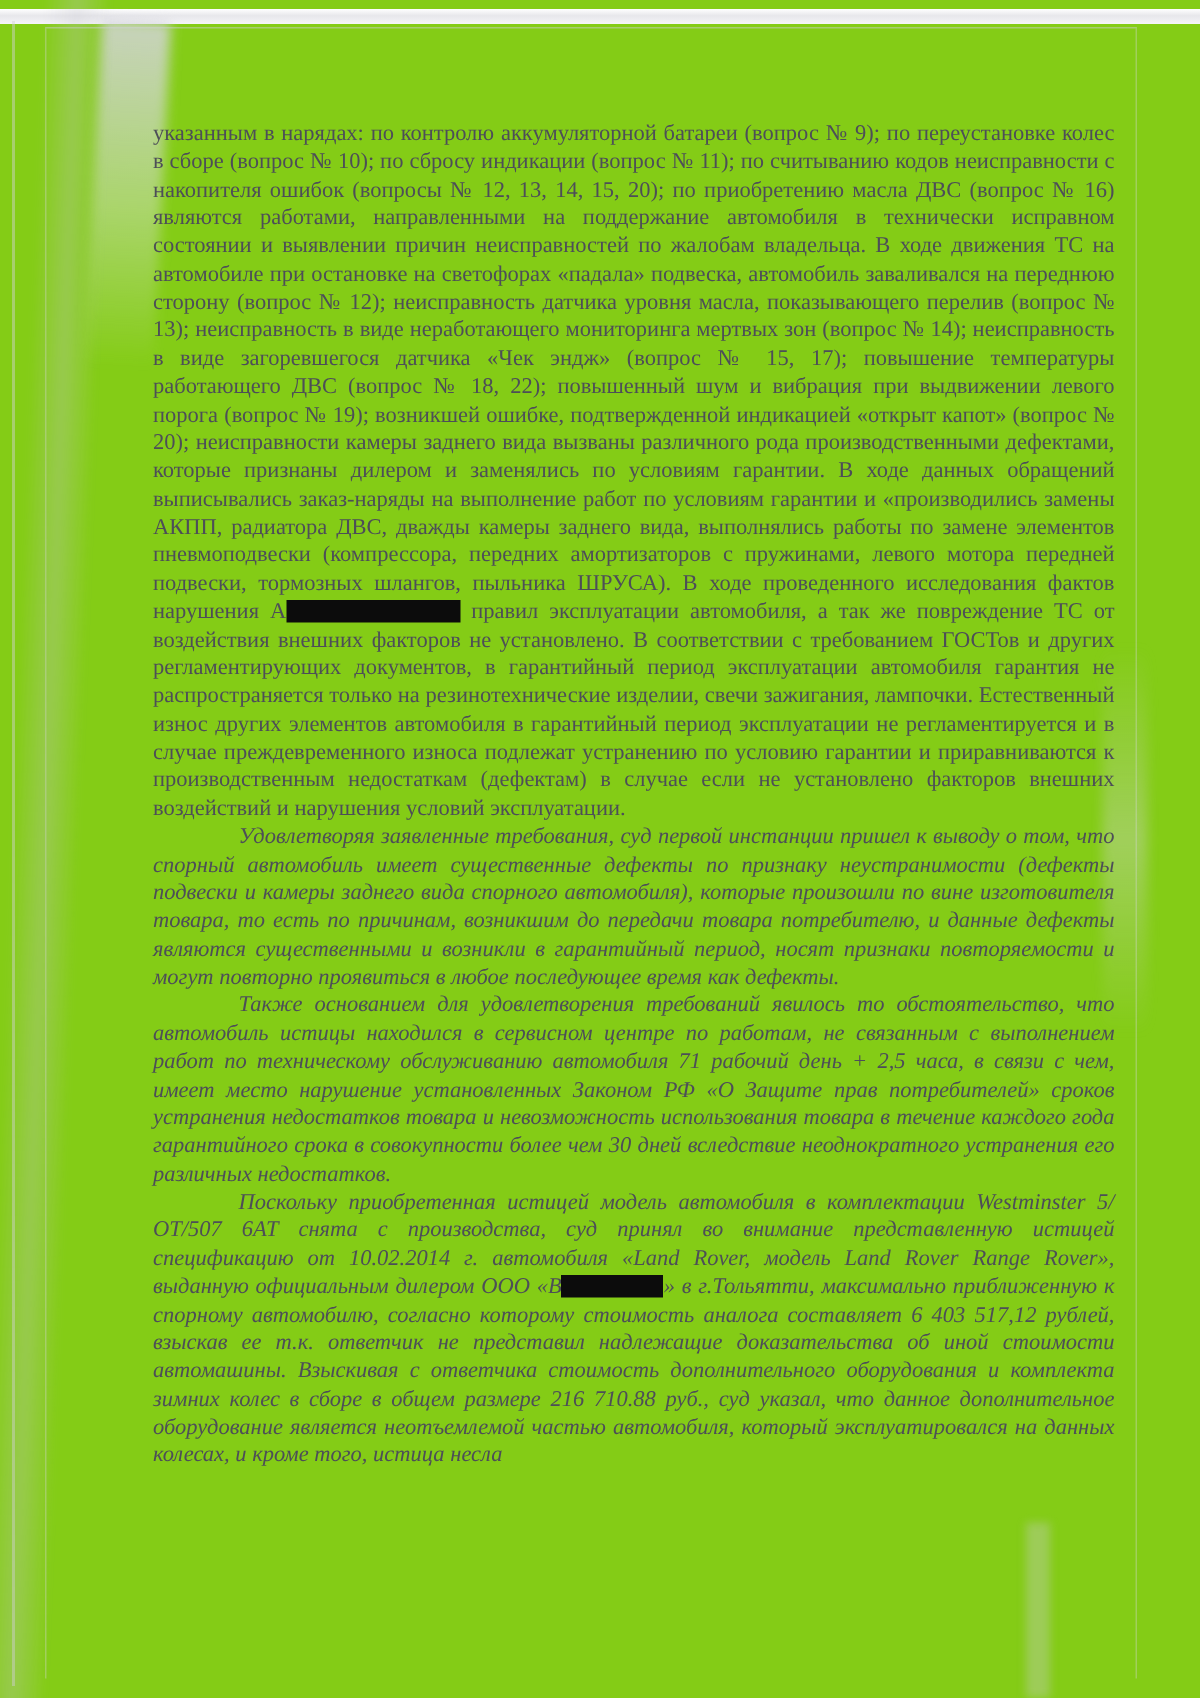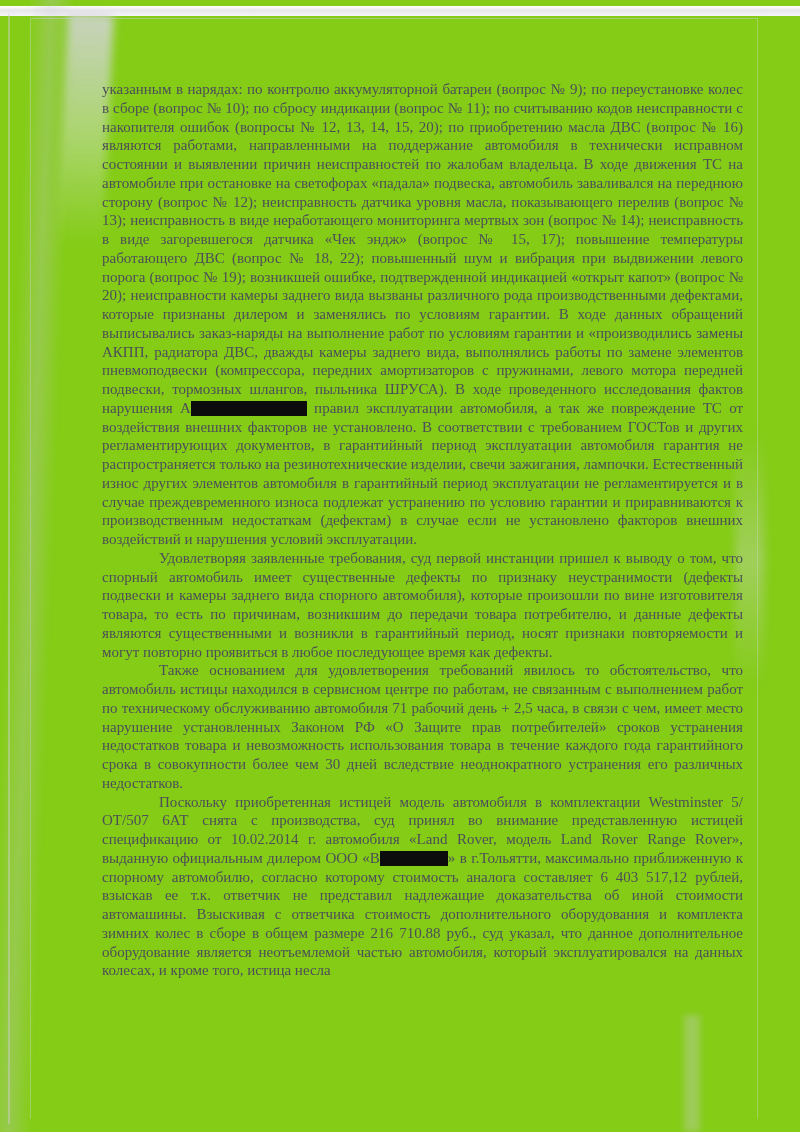--- a/index.html
+++ b/index.html
@@ -62,21 +62,21 @@
     left: 102px;
     top: 80px;
     width: 641px;
     color: #4d4e58;
     font-size: 15px;
     line-height: 18.75px;
     text-align: justify;
     hyphens: none;
   }
   .text-block p { margin: 0; padding: 0; }
-  .text-block p.indent { text-indent: 57px; }
+  .text-block p.indent { text-indent: 57px; font-style: italic; }
   .redaction {
     display: inline-block;
     background: #0c0c0c;
     height: 15px;
     vertical-align: -3px;
   }
   .redaction-1 { width: 116px; }
   .redaction-2 { width: 68px; }
 </style>
 </head>

